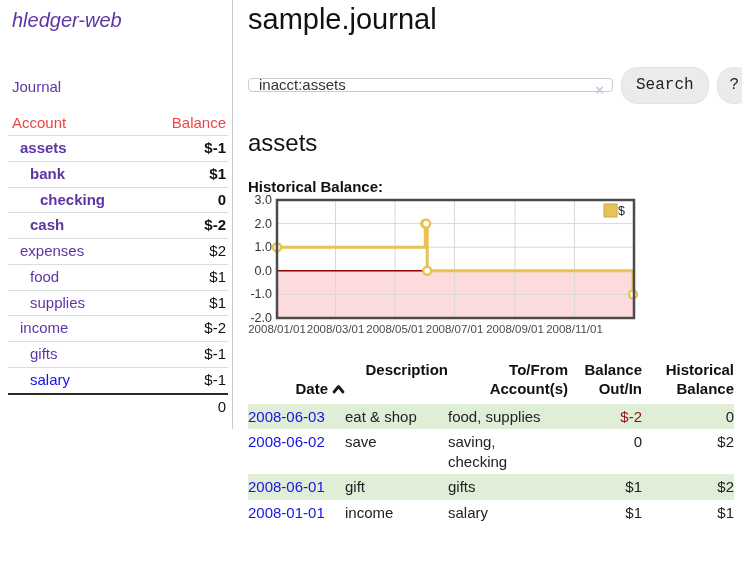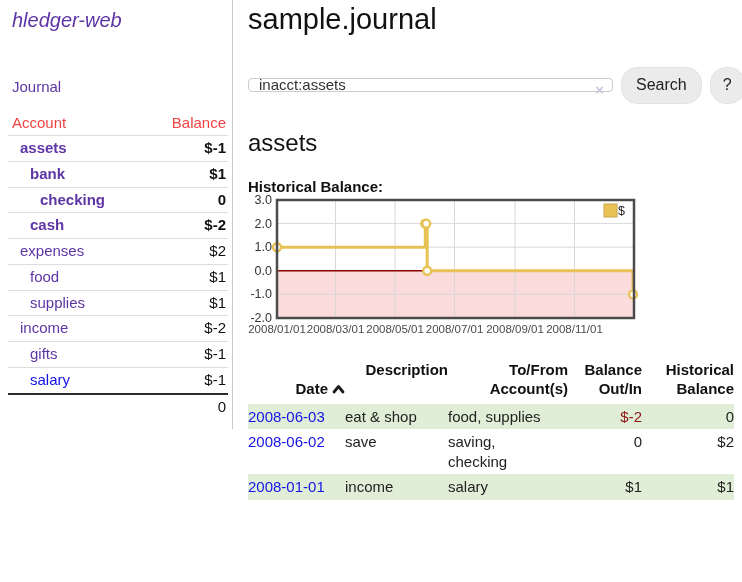--- a/index.html
+++ b/index.html
@@ -53,21 +53,21 @@
     padding:4px 28px 4px 10px; font-size:15px; color:#333;
     font-family:"Liberation Sans", sans-serif; outline:none;
   }
   .clear-icon {
     position:absolute; right:9px; top:5px; font-size:15px; font-weight:bold;
     color:#cfc5e0; cursor:pointer;
   }
   .btn {
     background:#ebebeb; border:1px solid #e3e3e3; border-radius:16px;
     font-size:16px; color:#222; padding:7px 14px; line-height:1.3; cursor:pointer;
-    font-family:Liberation Sans, sans-serif;
+    font-family:Liberation Mono, monospace;
   }
   .btn.help { padding:7px 12px; }
   h2.account-heading { margin:25px 0 0 0; font-size:24px; font-weight:400; color:#111; }
   .chart-title { margin-top:21px; font-size:15px; font-weight:bold; color:#111; }
   .chart-box { margin-top:3px; }
   .chart-box svg { overflow:visible; display:block; }
   .ylab { font-size:12.5px; fill:#333; }
   .xlab { font-size:11.5px; fill:#4a4a4a; }
   .legend-label { font-size:12.5px; fill:#222; }
 
@@ -241,20 +241,27 @@
           </tr>
           <tr>
             <td class="date"><a href="#">2008-06-02</a></td>
             <td>save</td>
             <td>saving,
 checking</td>
             <td class="num">0</td>
             <td class="num">$2</td>
           </tr>
           <tr>
+            <td class="date"><a href="#">2008-06-01</a></td>
+            <td>gift</td>
+            <td>gifts</td>
+            <td class="num">$1</td>
+            <td class="num">$2</td>
+          </tr>
+          <tr>
             <td class="date"><a href="#">2008-01-01</a></td>
             <td>income</td>
             <td>salary</td>
             <td class="num">$1</td>
             <td class="num">$1</td>
           </tr>
         </tbody>
     </table>
   </main>
 </div>

